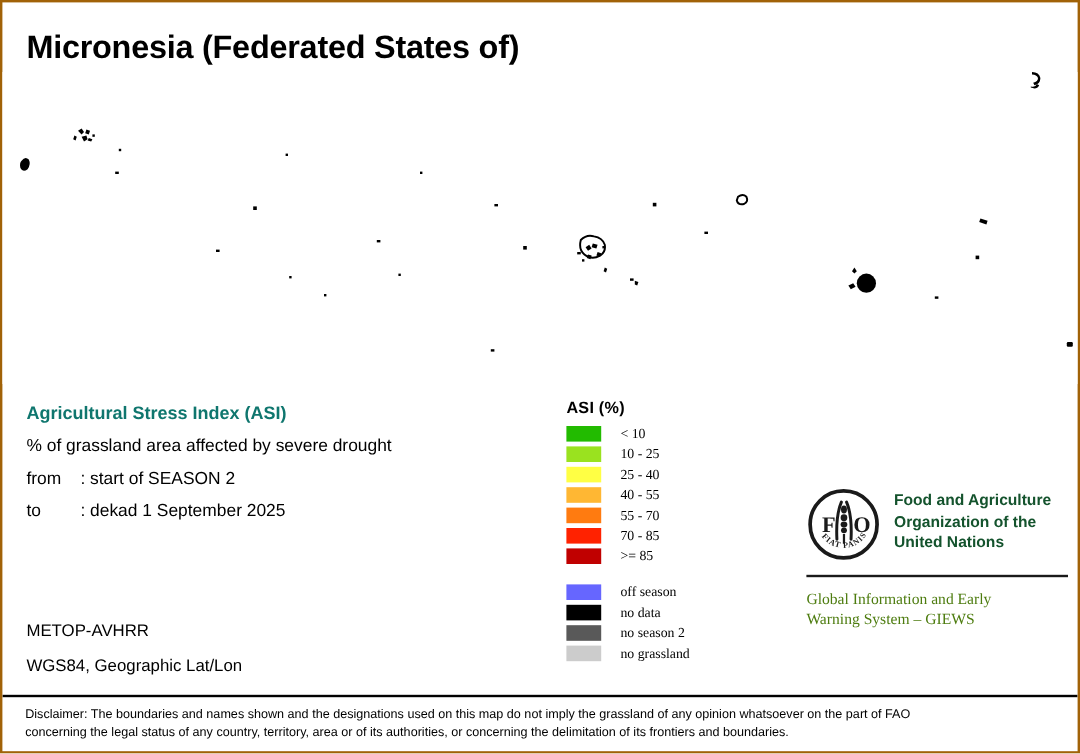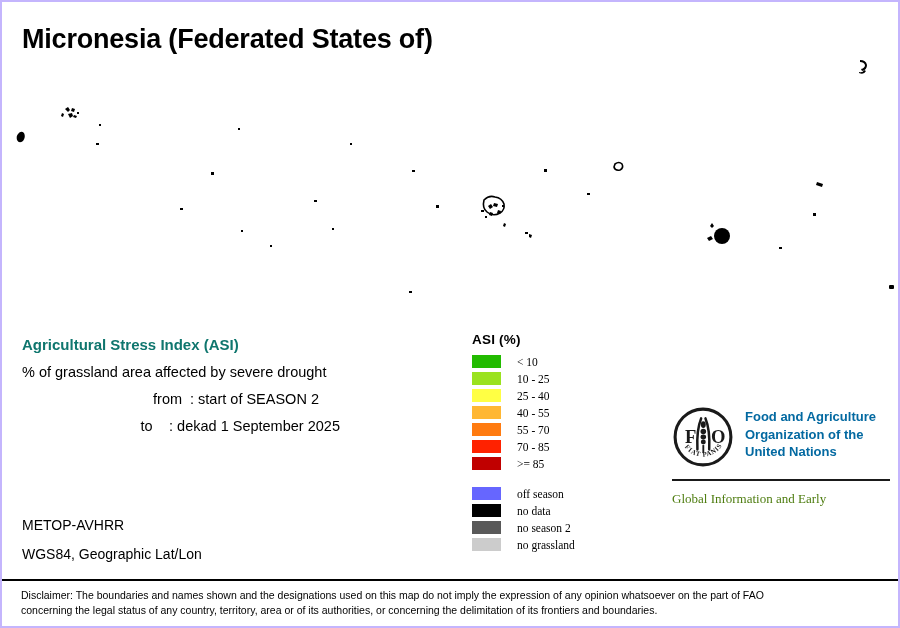--- a/index.html
+++ b/index.html
@@ -9,21 +9,21 @@
     background: #ffffff;
   }
   body {
     font-family: "Liberation Sans", sans-serif;
   }
   #page {
     position: relative;
     width: 900px;
     height: 628px;
     background: #ffffff;
-    border: 2px solid #c4b5fd;
+    border: 2px solid #a16207;
     box-sizing: border-box;
     overflow: hidden;
   }
 
   
   #map-title {
     position: absolute;
     left: 20px;
     top: 22px;
     font-size: 27px;
@@ -62,21 +62,20 @@
     font-size: 14.5px;
     color: #000;
     margin-bottom: 11px;
     white-space: nowrap;
   }
   .desc-kv {
     font-size: 14.5px;
     color: #000;
     margin-bottom: 11px;
     white-space: nowrap;
-    text-align: center;
   }
   .desc-kv .k {
     display: inline-block;
     width: 45px;
   }
 
   
   #source-block {
     position: absolute;
     left: 20px;
@@ -136,21 +135,21 @@
     flex: 0 0 62px;
     width: 62px;
     height: 62px;
   }
   #fao-name {
     margin-left: 11px;
     padding-top: 2px;
     font-size: 13px;
     font-weight: bold;
     line-height: 1.36;
-    color: #0369a1;
+    color: #14532d;
   }
   #fao-rule {
     margin-top: 11px;
     width: 218px;
     height: 2px;
     background: #1a1a1a;
   }
   #giews-text {
     margin-top: 9px;
     font-size: 13px;
@@ -358,22 +357,23 @@
       </div>
       <div id="fao-name">
         <div>Food and Agriculture</div>
         <div>Organization of the</div>
         <div>United Nations</div>
       </div>
     </div>
     <div id="fao-rule"></div>
     <div id="giews-text">
       <div>Global Information and Early</div>
+      <div>Warning System – GIEWS</div>
     </div>
   </div>
 
   <div id="disclaimer-rule"></div>
   <div id="disclaimer">
-    <div class="disc-line">Disclaimer: The boundaries and names shown and the designations used on this map do not imply the expression of any opinion whatsoever on the part of FAO</div>
+    <div class="disc-line">Disclaimer: The boundaries and names shown and the designations used on this map do not imply the grassland of any opinion whatsoever on the part of FAO</div>
     <div class="disc-line">concerning the legal status of any country, territory, area or of its authorities, or concerning the delimitation of its frontiers and boundaries.</div>
   </div>
 
 </div>
 
 </body></html>

